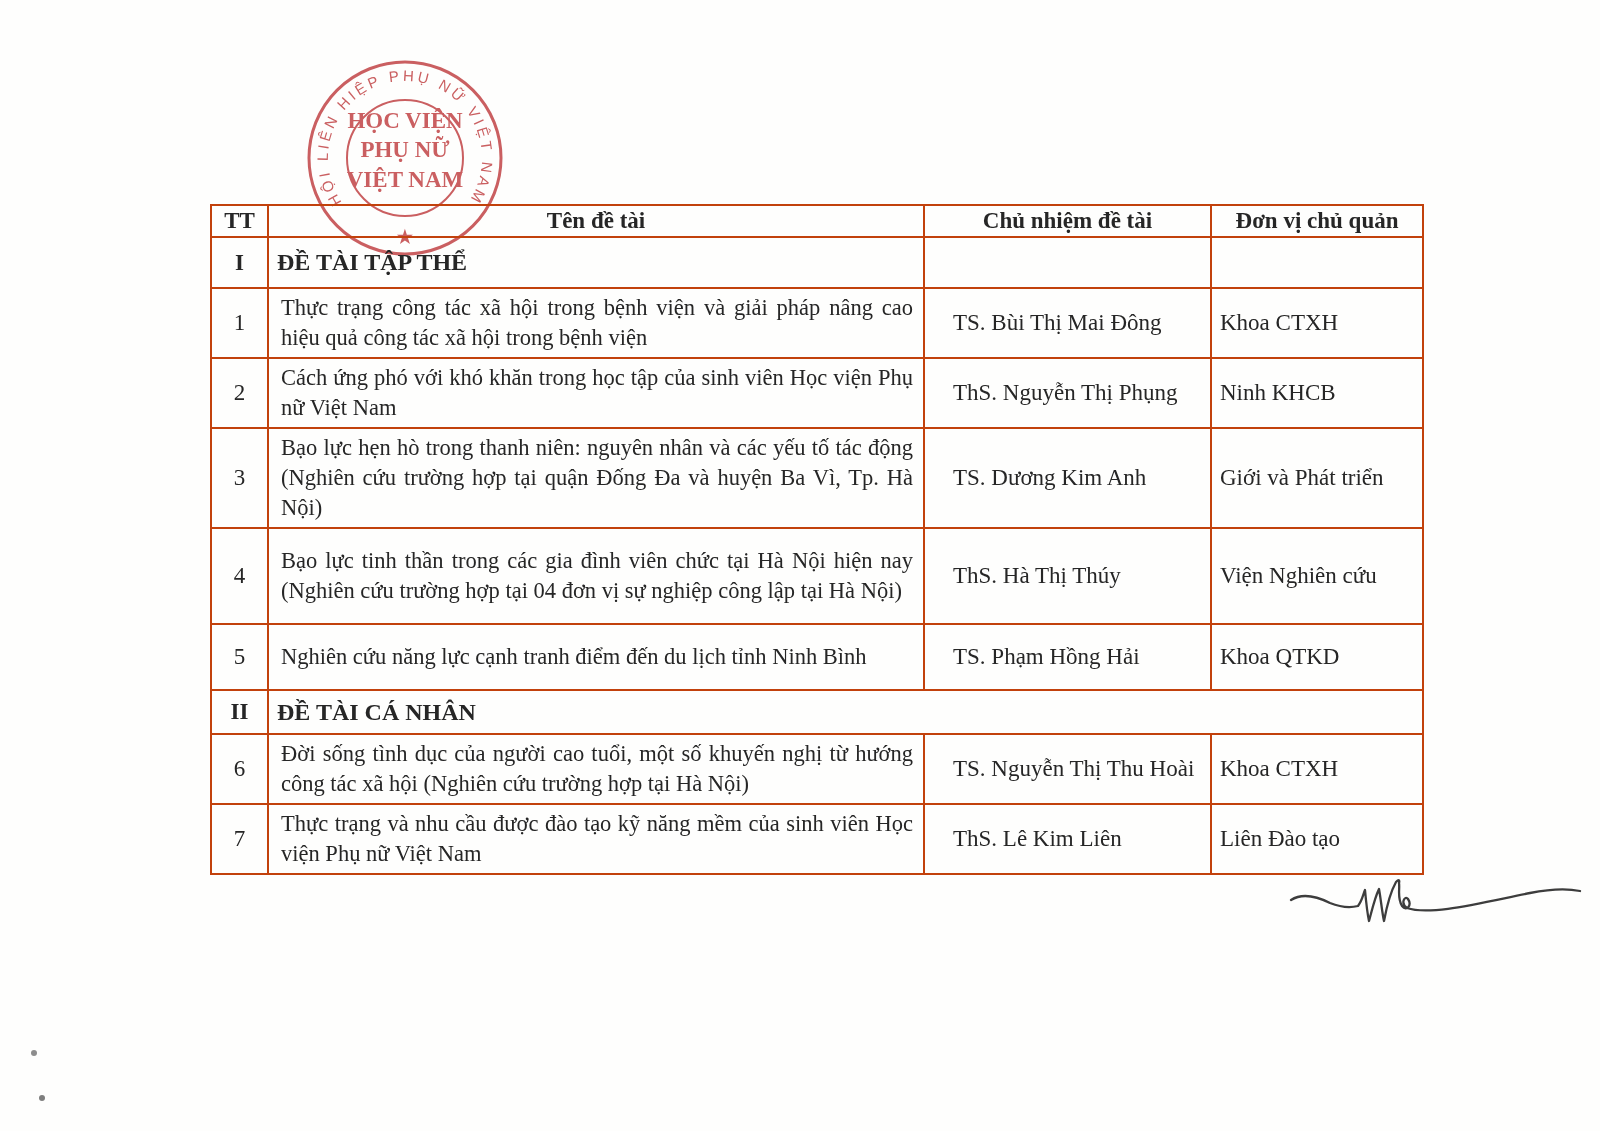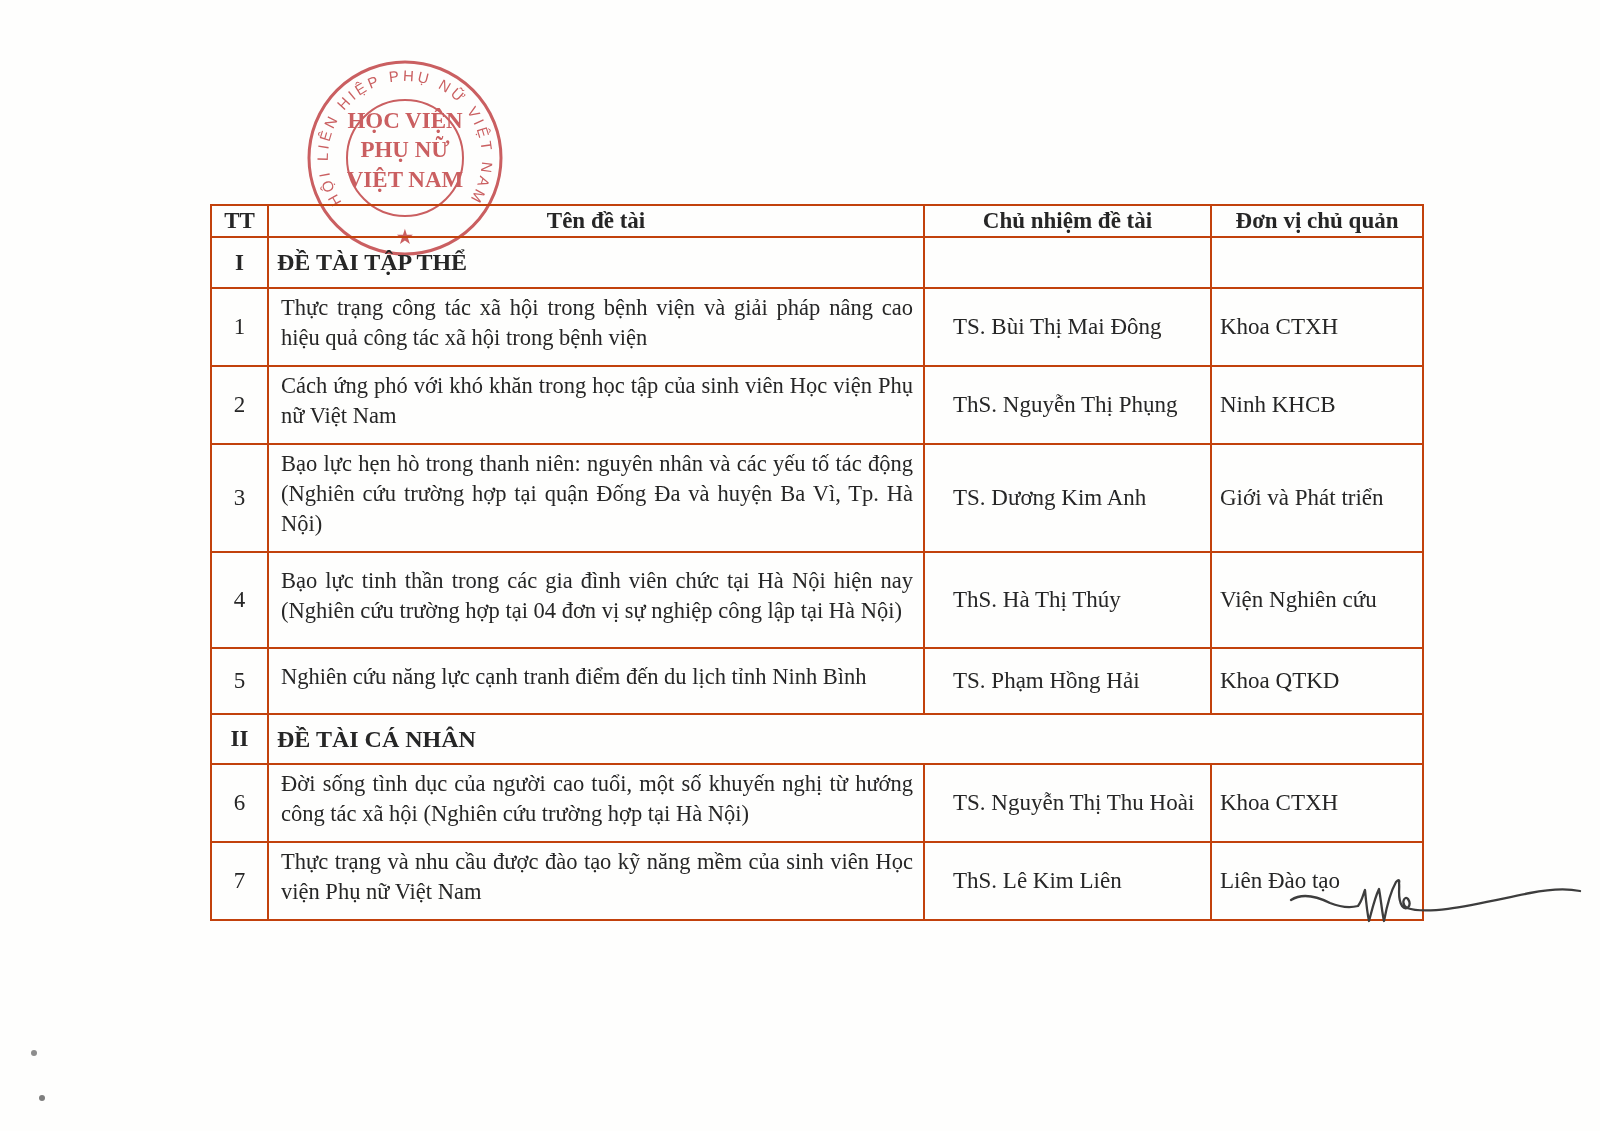--- a/index.html
+++ b/index.html
@@ -47,35 +47,35 @@
   .doc-table td,.doc-table th{
     border:2px solid #c2410c;
     padding:2px 8px;
     vertical-align:middle;
     background:transparent;
   }
   .doc-table th{font-size:23px;font-weight:bold;text-align:center;padding:2px 4px;}
   td.tt{text-align:center;font-size:23px;padding:2px 2px;}
   td.topic{
     font-size:22.5px;line-height:30px;text-align:justify;
-    padding:4px 10px 12px 12px;
+    padding:4px 10px 4px 12px;
   }
   td.section-title{
     font-size:24px;font-weight:bold;text-align:left;
   }
   td.leader{font-size:23px;text-align:left;padding-left:28px;}
   td.unit{font-size:23px;text-align:left;}
   tr.h-row{height:32px;}
   tr.r-I{height:51px;}
   tr.r-1{height:68px;}
   tr.r-2{height:65px;}
   tr.r-3{height:96px;}
   tr.r-4{height:96px;}
   tr.r-5{height:66px;}
-  tr.r-II{height:50px;}
+  tr.r-II{height:44px;}
   tr.r-6{height:64px;}
   tr.r-7{height:67px;}
   
   .overlay{
     position:absolute;left:0;top:0;width:1600px;height:1131px;
     z-index:3;pointer-events:none;
   }
   
   .speck{position:absolute;border-radius:50%;z-index:2;}
   .speck.s1{left:31px;top:1050px;width:6px;height:6px;background:#8d8d8d;}

